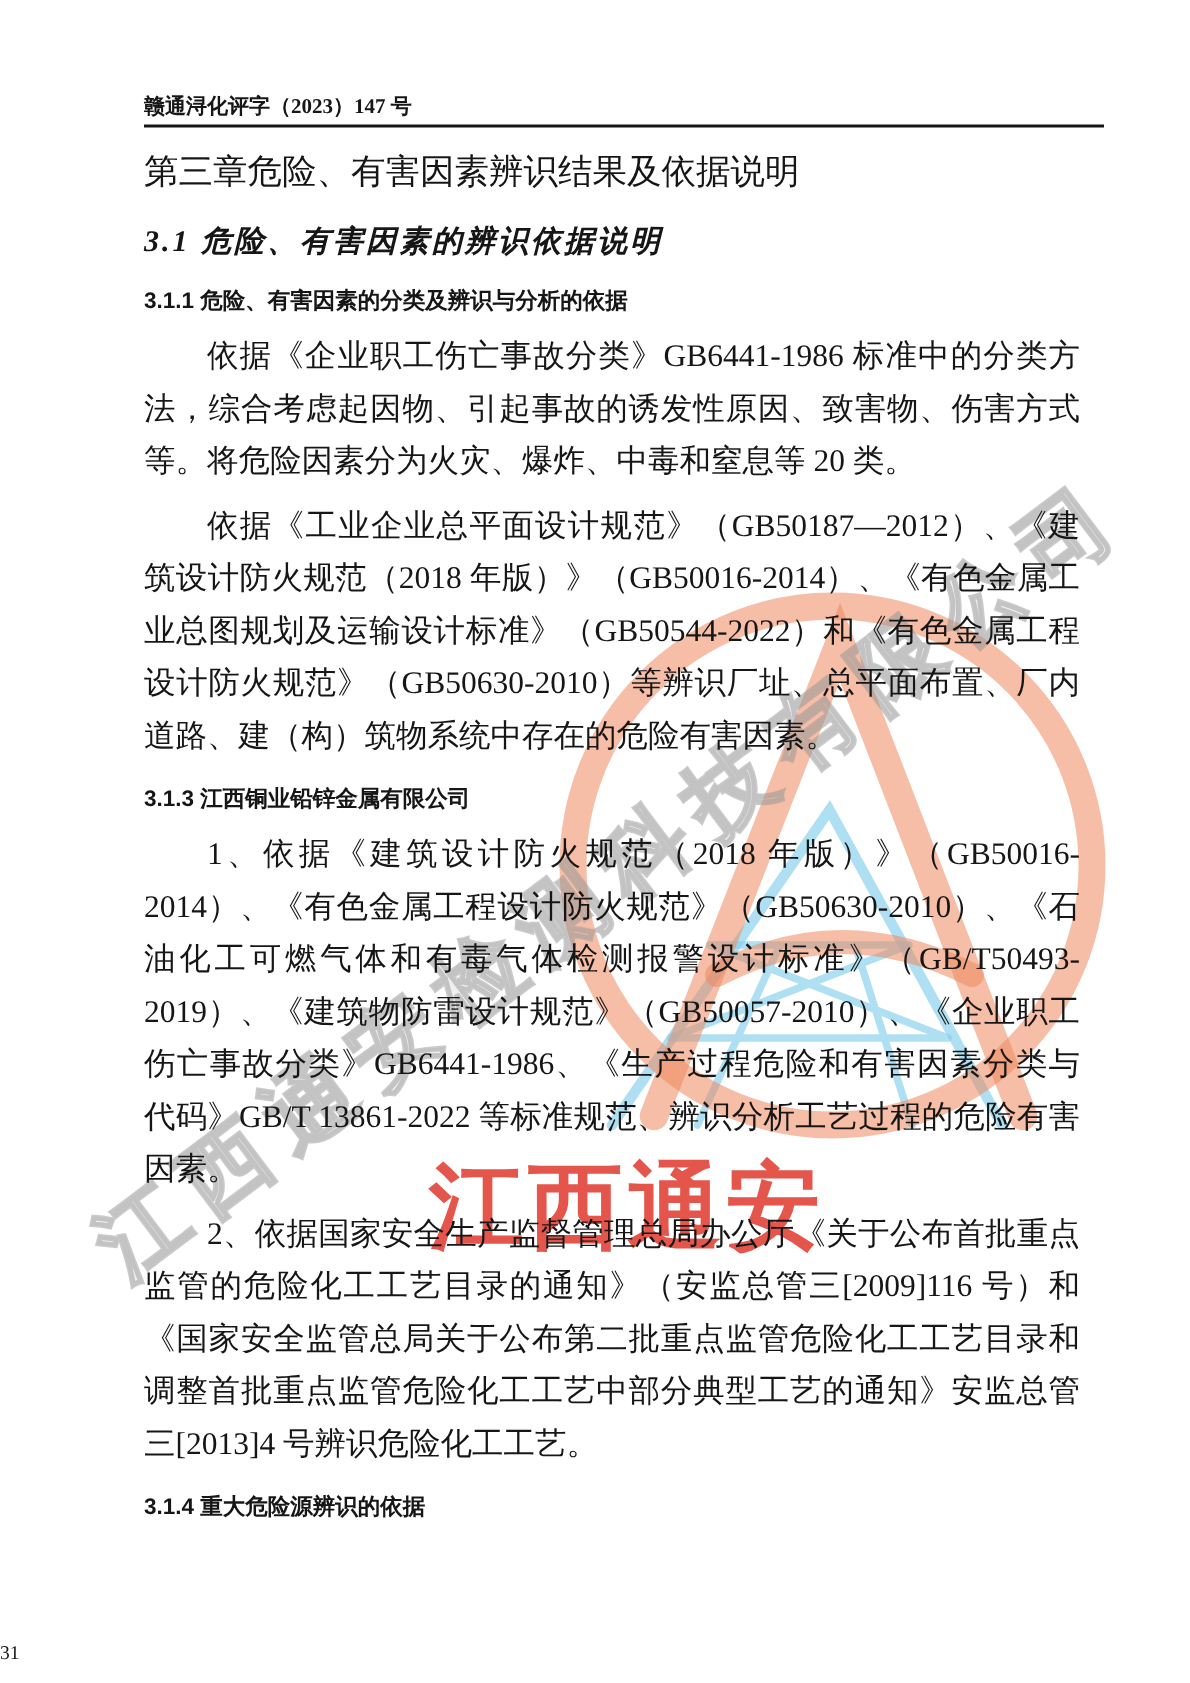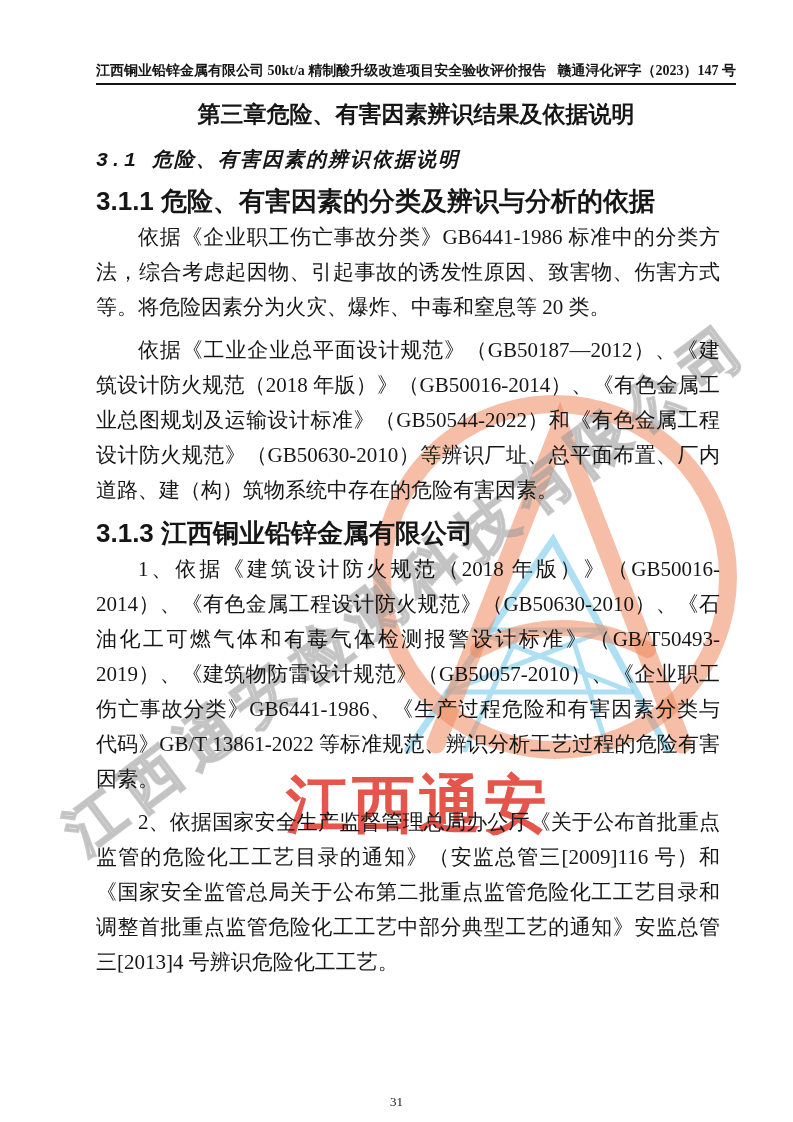--- a/index.html
+++ b/index.html
@@ -34,44 +34,44 @@
 
   
   .content { position:relative; z-index:1; padding:0 57px 0 96px; }
   .header {
     margin-top:62px;
     display:flex; justify-content:space-between; align-items:flex-end;
     font-size:14px; font-weight:bold;
     border-bottom:2px solid #151515; padding-bottom:3px;
   }
   h1.chapter {
-    margin:13px 0 16px 0; text-align:center;
+    margin:13px 0 16px 0; 
     font-family:"Liberation Sans","DejaVu Sans",sans-serif;
-    font-size:23px; line-height:32px; font-weight:bold;
+    font-size:23px; line-height:32px; font-weight:normal;
   }
   h2.kai {
     margin:15px 0 0 0;
-    font-family:Liberation Mono, monospace;
+    font-family:Liberation Serif, serif;
     font-style:italic; font-size:20px; line-height:30px; font-weight:bold;
     letter-spacing:2px;
   }
   h3.hei {
     margin:10px 0 3px 0;
     font-family:"Liberation Sans","DejaVu Sans",sans-serif;
-    font-size:26px; line-height:30px; font-weight:bold;
+    font-size:15px; line-height:30px; font-weight:bold;
   }
   p.body {
     margin:4px 16px 8px 0;
     font-size:21px; line-height:35px;
     text-align:justify; text-justify:inter-character;
     text-indent:2em;
   }
   .page-number {
     position:absolute; left:0; top:1032px; width:793px;
-    text-align:center; font-size:13px; z-index:1;
+    text-align:left; font-size:13px; z-index:1;
   }
 </style>
 </head>
 <body>
 
 <div class="page">
 
   <div class="wm-layer">
     <svg width="793" height="1122" viewBox="0 0 793 1122">
 
@@ -86,35 +86,35 @@
         <path d="M478 588 Q 560 544 648 588" stroke-width="16" stroke="rgba(239,136,95,0.55)"></path>
       </g>
     </svg>
     <div class="wm-diagonal">江西通安检测科技有限公司</div>
     <div class="wm-red">江西通安</div>
   </div>
 
   <div class="content">
 
     <div class="header">
-      <span>江西铜业铅锌金属有限公司 50kt/a 精制酸升级改造项目安全验收评价报告</span>
       <span>赣通浔化评字（2023）147 号</span>
     </div>
 
     <h1 class="chapter">第三章危险、有害因素辨识结果及依据说明</h1>
 
     <h2 class="kai">3.1 危险、有害因素的辨识依据说明</h2>
 
     <h3 class="hei">3.1.1 危险、有害因素的分类及辨识与分析的依据</h3>
     <p class="body">依据《企业职工伤亡事故分类》GB6441-1986 标准中的分类方法，综合考虑起因物、引起事故的诱发性原因、致害物、伤害方式等。将危险因素分为火灾、爆炸、中毒和窒息等 20 类。</p>
 
     <p class="body">依据《工业企业总平面设计规范》（GB50187—2012）、《建筑设计防火规范（2018 年版）》（GB50016-2014）、《有色金属工业总图规划及运输设计标准》（GB50544-2022）和《有色金属工程设计防火规范》（GB50630-2010）等辨识厂址、总平面布置、厂内道路、建（构）筑物系统中存在的危险有害因素。</p>
 
     <h3 class="hei">3.1.3 江西铜业铅锌金属有限公司</h3>
     <p class="body">1、依据《建筑设计防火规范（2018 年版）》（GB50016-2014）、《有色金属工程设计防火规范》（GB50630-2010）、《石油化工可燃气体和有毒气体检测报警设计标准》（GB/T50493-2019）、《建筑物防雷设计规范》（GB50057-2010）、《企业职工伤亡事故分类》GB6441-1986、《生产过程危险和有害因素分类与代码》GB/T 13861-2022 等标准规范、辨识分析工艺过程的危险有害因素。</p>
     <p class="body">2、依据国家安全生产监督管理总局办公厅《关于公布首批重点监管的危险化工工艺目录的通知》（安监总管三[2009]116 号）和《国家安全监管总局关于公布第二批重点监管危险化工工艺目录和调整首批重点监管危险化工工艺中部分典型工艺的通知》安监总管三[2013]4 号辨识危险化工工艺。</p>
 
+    <h3 class="hei">3.1.4 重大危险源辨识的依据</h3>
 
   </div>
 
   <div class="page-number">31</div>
 
 </div>
 
 </body></html>

